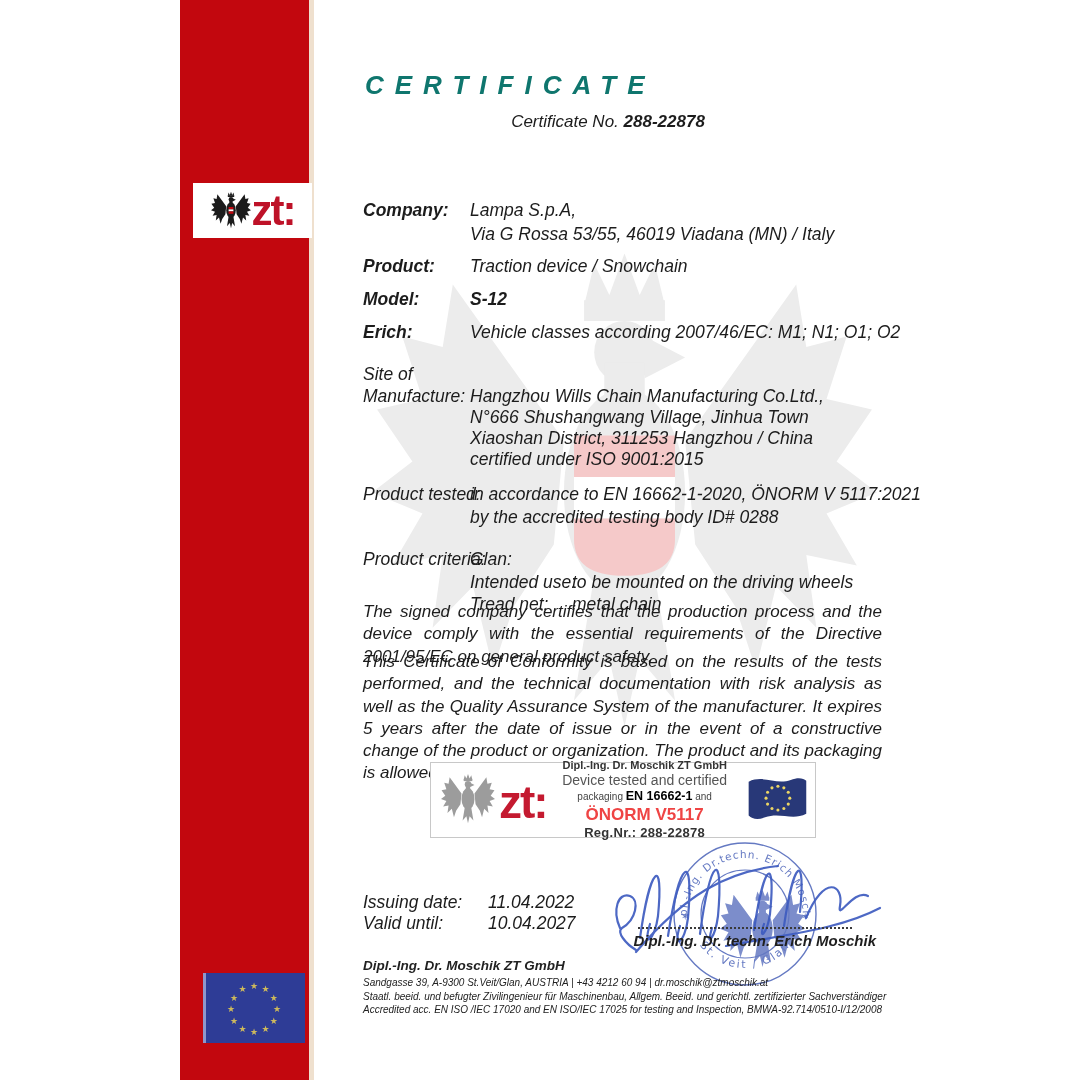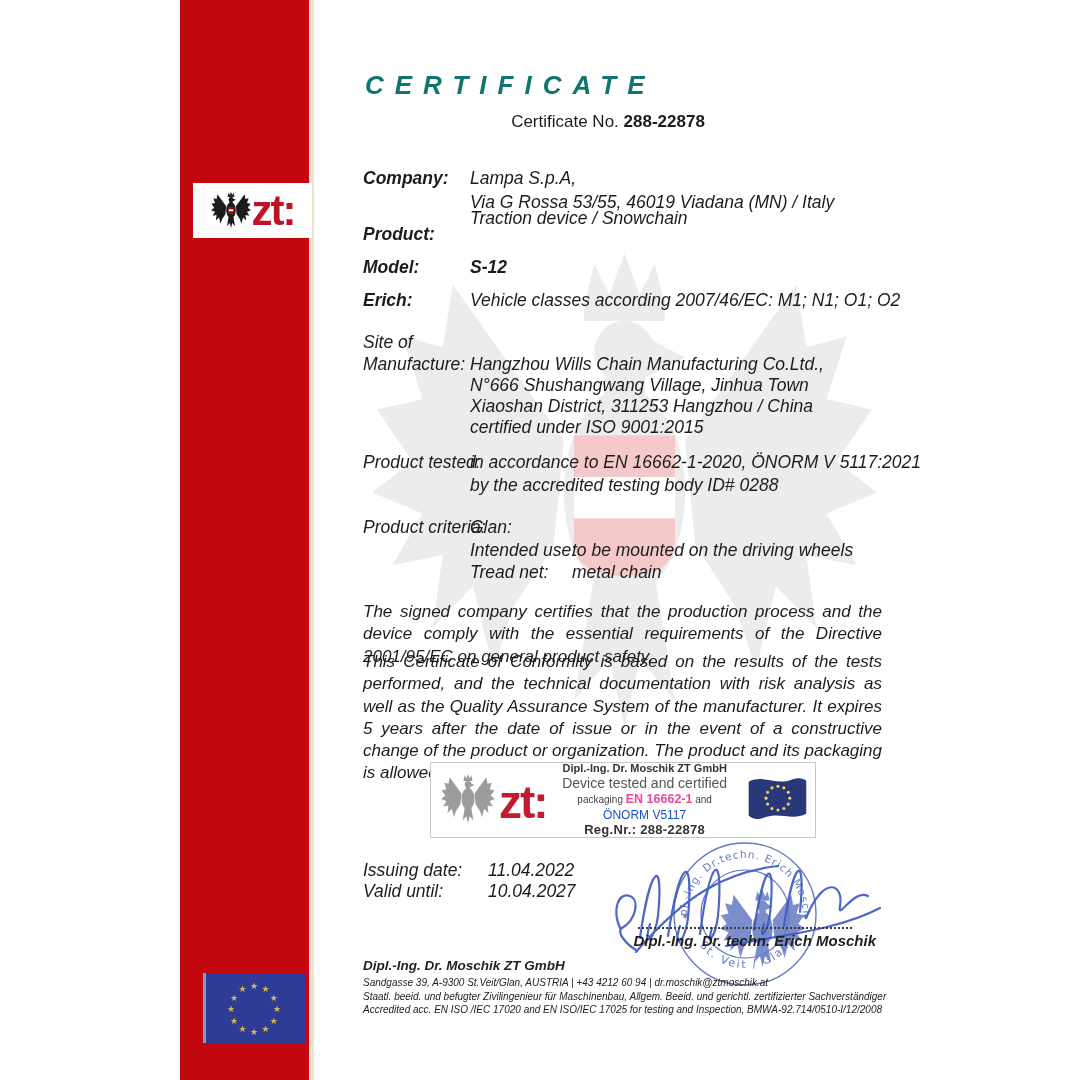--- a/index.html
+++ b/index.html
@@ -11,38 +11,38 @@
   .sidebar-logo{position:absolute;left:193px;top:183px;width:119px;height:55px;background:#fff;z-index:3;
         display:flex;align-items:center;justify-content:center;}
   .sidebar-logo .zt{font-size:42px;font-weight:bold;color:#BE1228;line-height:1;letter-spacing:-2px;margin-left:1px;}
   .sidebar-flag{position:absolute;left:203px;top:973px;z-index:3;}
   
   .watermark{position:absolute;left:372px;top:243px;z-index:0;}
   
   .title{position:absolute;left:365px;top:70px;width:486px;z-index:1;
          color:#0f766e;font-size:26px;font-weight:bold;font-style:italic;letter-spacing:11px;}
   .certno{position:absolute;left:365px;top:112px;width:486px;text-align:center;z-index:1;
-          font-size:17px;}
+          font-size:17px;font-style:italic;}
   .certno b{font-weight:bold;}
   
-  .it{position:absolute;font-style:italic;font-size:17.5px;z-index:1;white-space:nowrap;}
+  .it{position:absolute;font-style:italic;font-size:17.5px;z-index:1;white-space:nowrap;margin-top:32px;}
   .lbl{font-weight:bold;}
   .bold{font-weight:bold;}
   .para{position:absolute;left:363px;width:519px;font-style:italic;font-size:17px;
         text-align:justify;line-height:22.3px;z-index:1;}
   
   .badge{position:absolute;left:430px;top:762px;width:386px;height:76px;background:#fff;
          border:1px solid #c8c8c8;display:flex;align-items:center;z-index:1;padding-left:10px;box-sizing:border-box;}
   .badge .zt{font-size:46px;font-weight:bold;color:#C41A30;line-height:1;letter-spacing:-2px;margin-left:4px;margin-top:4px;}
   .badge-text{width:176px;margin-left:10px;text-align:center;line-height:1.22;}
   .badge-text .b0{font-size:11px;font-weight:bold;color:#333;}
   .badge-text .b1{font-size:14px;color:#555;}
   .badge-text .b2{font-size:10px;color:#444;}
-  .badge-text .b2 b{font-size:12.5px;color:#ec4899;}
-  .badge-text .b3{font-size:12px;font-weight:normal;color:#1d4ed8;}
+  .badge-text .b2 b{font-size:12.5px;color:#000000;}
+  .badge-text .b3{font-size:17px;font-weight:bold;color:#ef4444;}
   .badge-text .b4{font-size:13px;font-weight:bold;color:#333;letter-spacing:.3px;}
   
   .sig-svg{position:absolute;left:606px;top:832px;z-index:1;}
   .stamp-svg{position:absolute;left:660px;top:826px;z-index:1;opacity:.85;}
   .dotline{position:absolute;left:638px;top:927px;width:214px;border-top:2px dotted #3a3a3a;z-index:2;}
   .sig-name{position:absolute;left:616px;top:932px;width:260px;text-align:right;z-index:2;
             font-size:15px;font-weight:bold;font-style:italic;color:#1f1f1f;}
   
   .footer{position:absolute;left:363px;top:958px;width:530px;z-index:1;font-style:italic;color:#222;}
   .footer .f0{font-size:13.5px;font-weight:bold;margin-bottom:3px;}
@@ -110,21 +110,21 @@
   </svg>
 
   <div class="title">CERTIFICATE</div>
   <div class="certno"><span>Certificate No. </span><b>288-22878</b></div>
 
   <div class="it lbl" style="left:363px;top:168px">Company:</div>
   <div class="it" style="left:470px;top:168px">Lampa S.p.A,</div>
   <div class="it" style="left:470px;top:192px">Via G Rossa 53/55, 46019 Viadana (MN) / Italy</div>
 
   <div class="it lbl" style="left:363px;top:224px">Product:</div>
-  <div class="it" style="left:470px;top:208px">Traction device / Snowchain</div>
+  <div class="it" style="left:470px;top:224px">Traction device / Snowchain</div>
 
   <div class="it lbl" style="left:363px;top:257px">Model:</div>
   <div class="it bold" style="left:470px;top:257px">S-12</div>
 
   <div class="it lbl" style="left:363px;top:290px">Erich:</div>
   <div class="it" style="left:470px;top:290px">Vehicle classes according 2007/46/EC: M1; N1; O1; O2</div>
 
   <div class="it" style="left:363px;top:332px">Site of</div>
   <div class="it" style="left:363px;top:354px">Manufacture:</div>
   <div class="it" style="left:470px;top:354px">Hangzhou Wills Chain Manufacturing Co.Ltd.,</div>

